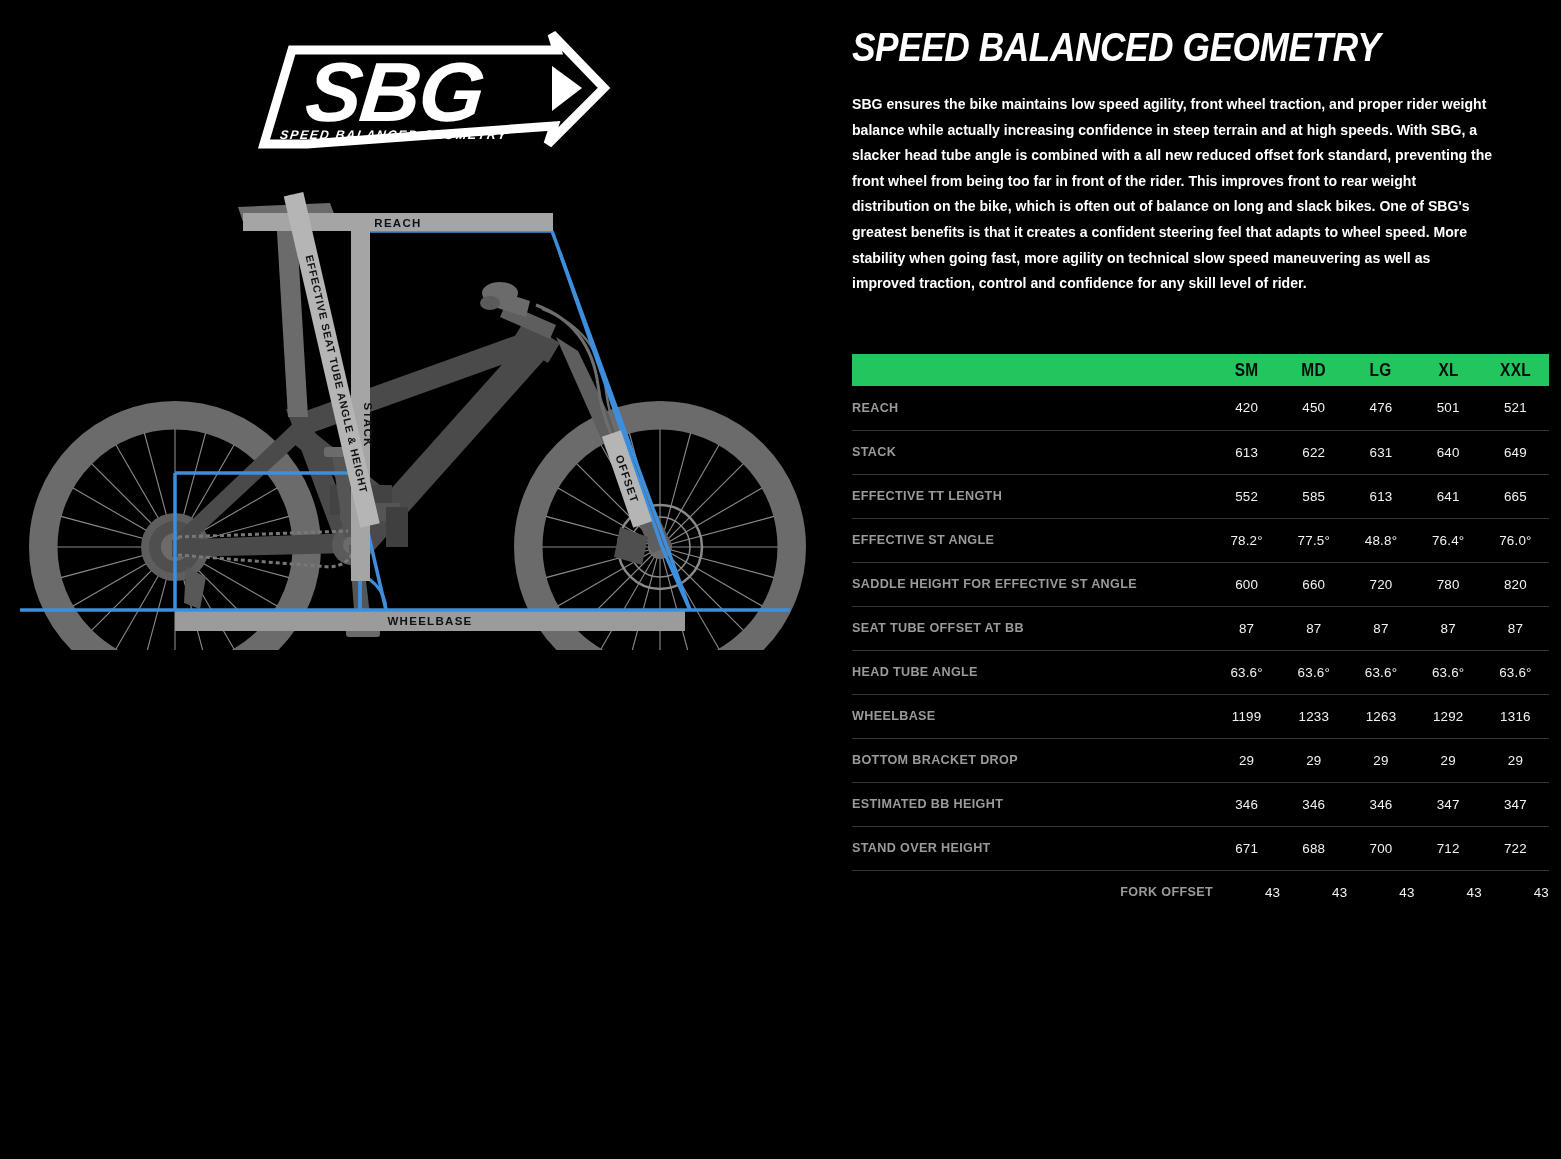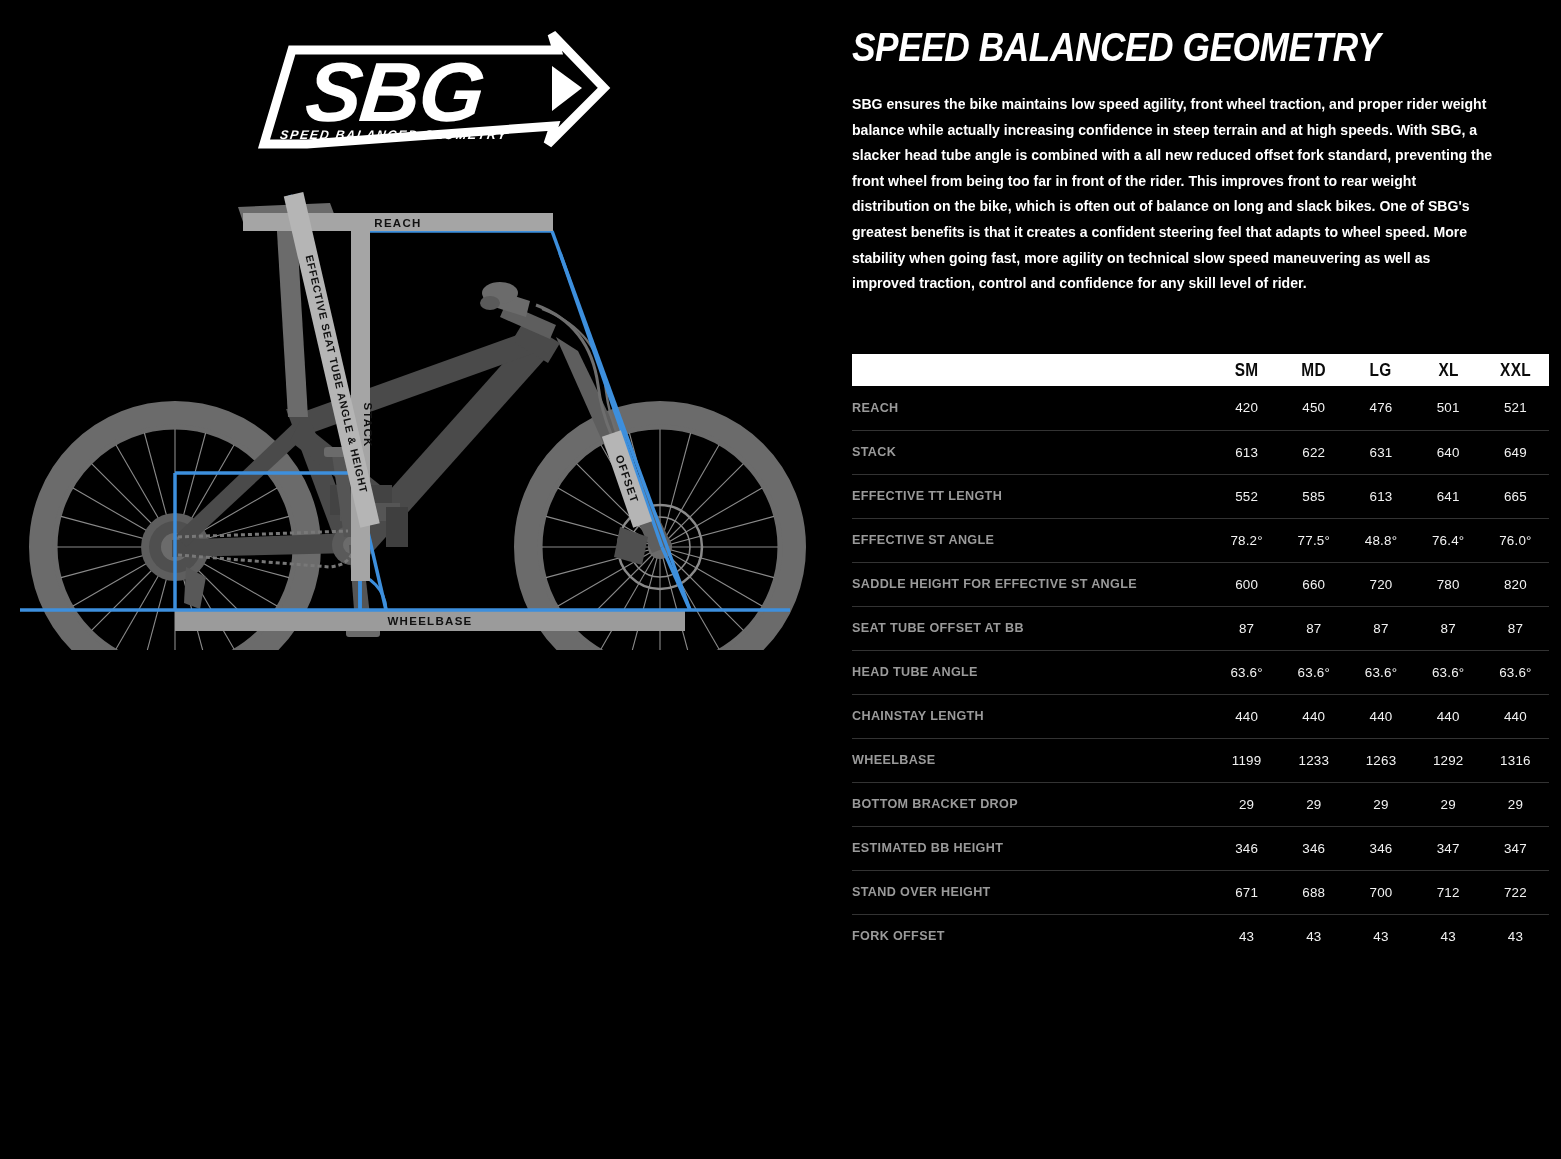--- a/index.html
+++ b/index.html
@@ -37,32 +37,32 @@
     position:absolute; left:12px; top:92px; width:668px;
     font-size:14.6px; font-weight:bold; line-height:25.6px;
     color:#ffffff;
     transform:scaleX(0.965); transform-origin:left top;
   }
 
   
   .geo-table { position:absolute; left:12px; top:354px; width:697px; }
   table { width:100%; border-collapse:collapse; table-layout:fixed; }
 
-  thead tr { background:#ffffff; height:32px; }
+  thead tr { background:#22c55e; height:32px; }
   thead th {
     font-size:17.5px; font-weight:bold; color:#0b0b0b;
     text-align:center; vertical-align:middle; padding:0;
     letter-spacing:0.4px;
     transform:scaleX(0.88);
   }
   thead th.spec-head { text-align:left; }
 
   tbody tr { height:44px; }
   tbody td { padding:0; vertical-align:middle; border-bottom:1px solid #333333; }
-  tbody tr:last-child td { border-bottom:none; }
+  tbody tr:last-child td { border-bottom:none;text-align:right; }
 
   td.spec {
     text-align:left; color:#9a9a9a;
     font-size:12.6px; font-weight:bold; letter-spacing:0.35px;
     padding-left:0px; white-space:nowrap;
   }
   td.val {
     text-align:center; color:#f2f2f2;
     font-size:13.4px; font-weight:normal; letter-spacing:0.2px;
   }
@@ -336,28 +336,20 @@
           </tr>
           <tr>
             <td class="spec">HEAD TUBE ANGLE</td>
             <td class="val">63.6°</td>
             <td class="val">63.6°</td>
             <td class="val">63.6°</td>
             <td class="val">63.6°</td>
             <td class="val">63.6°</td>
           </tr>
           <tr>
-            <td class="spec">CHAINSTAY LENGTH</td>
-            <td class="val">440</td>
-            <td class="val">440</td>
-            <td class="val">440</td>
-            <td class="val">440</td>
-            <td class="val">440</td>
-          </tr>
-          <tr>
             <td class="spec">WHEELBASE</td>
             <td class="val">1199</td>
             <td class="val">1233</td>
             <td class="val">1263</td>
             <td class="val">1292</td>
             <td class="val">1316</td>
           </tr>
           <tr>
             <td class="spec">BOTTOM BRACKET DROP</td>
             <td class="val">29</td>

